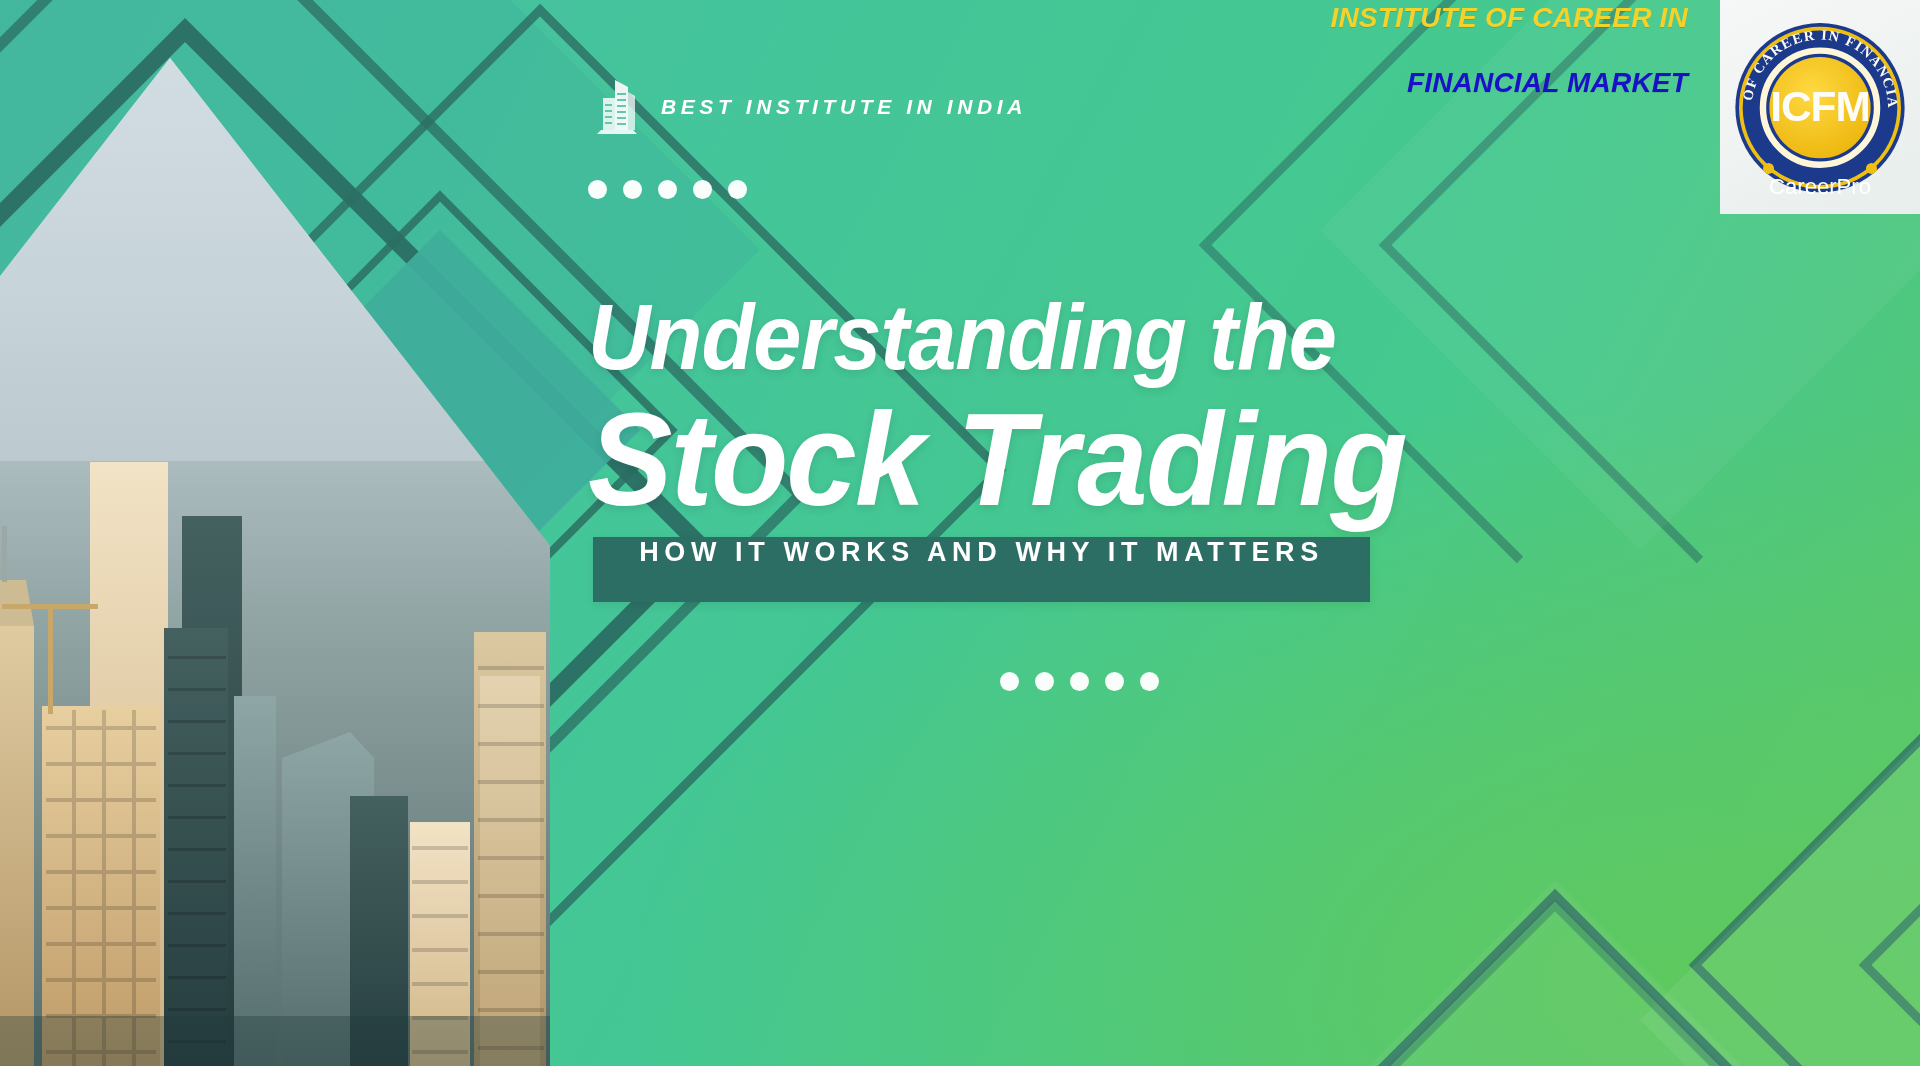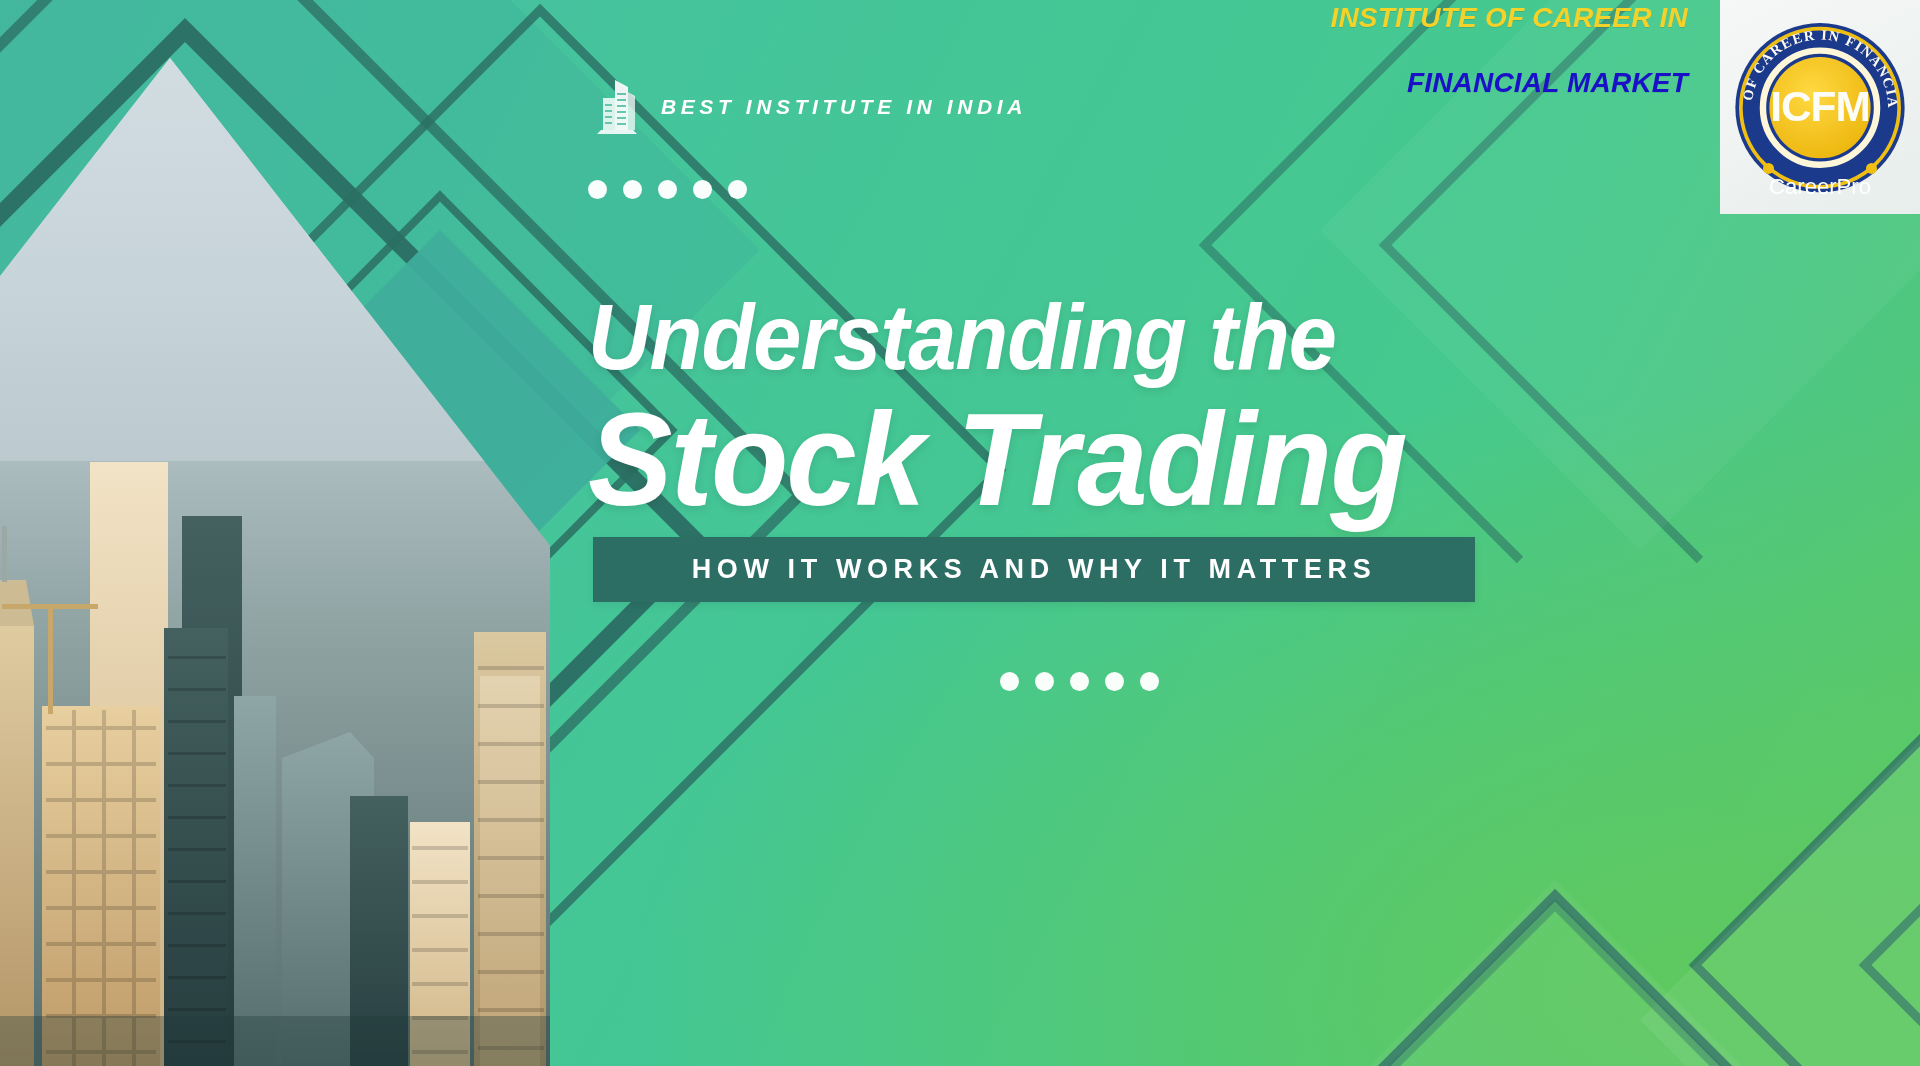--- a/index.html
+++ b/index.html
@@ -76,22 +76,22 @@
   .h-line1{
     display:block;font-size:92px;line-height:0.98;letter-spacing:-1px;
     transform:scaleX(.94);transform-origin:left center;
   }
   .h-line2{
     display:block;font-size:132px;line-height:1.0;letter-spacing:-2px;margin-top:12px;
     transform:scaleX(.96);transform-origin:left center;
   }
 
   .subbar{
-    position:absolute;left:593px;top:537px;width:882px;height:65px;
-    background:#2c6e63;display:flex;align-items:center;justify-content:center;
+    position:absolute;left:593px;top:537px;width:777px;height:65px;
+    background:#2c6e63;display:flex;align-items:flex-start;justify-content:center;
     box-shadow:0 3px 9px rgba(0,0,0,.08);
   }
   .subbar span{
     color:#fff;font-size:27px;font-weight:bold;letter-spacing:5.6px;white-space:nowrap;
   }
 </style>
 </head>
 <body>
 
 <div class="stage">

